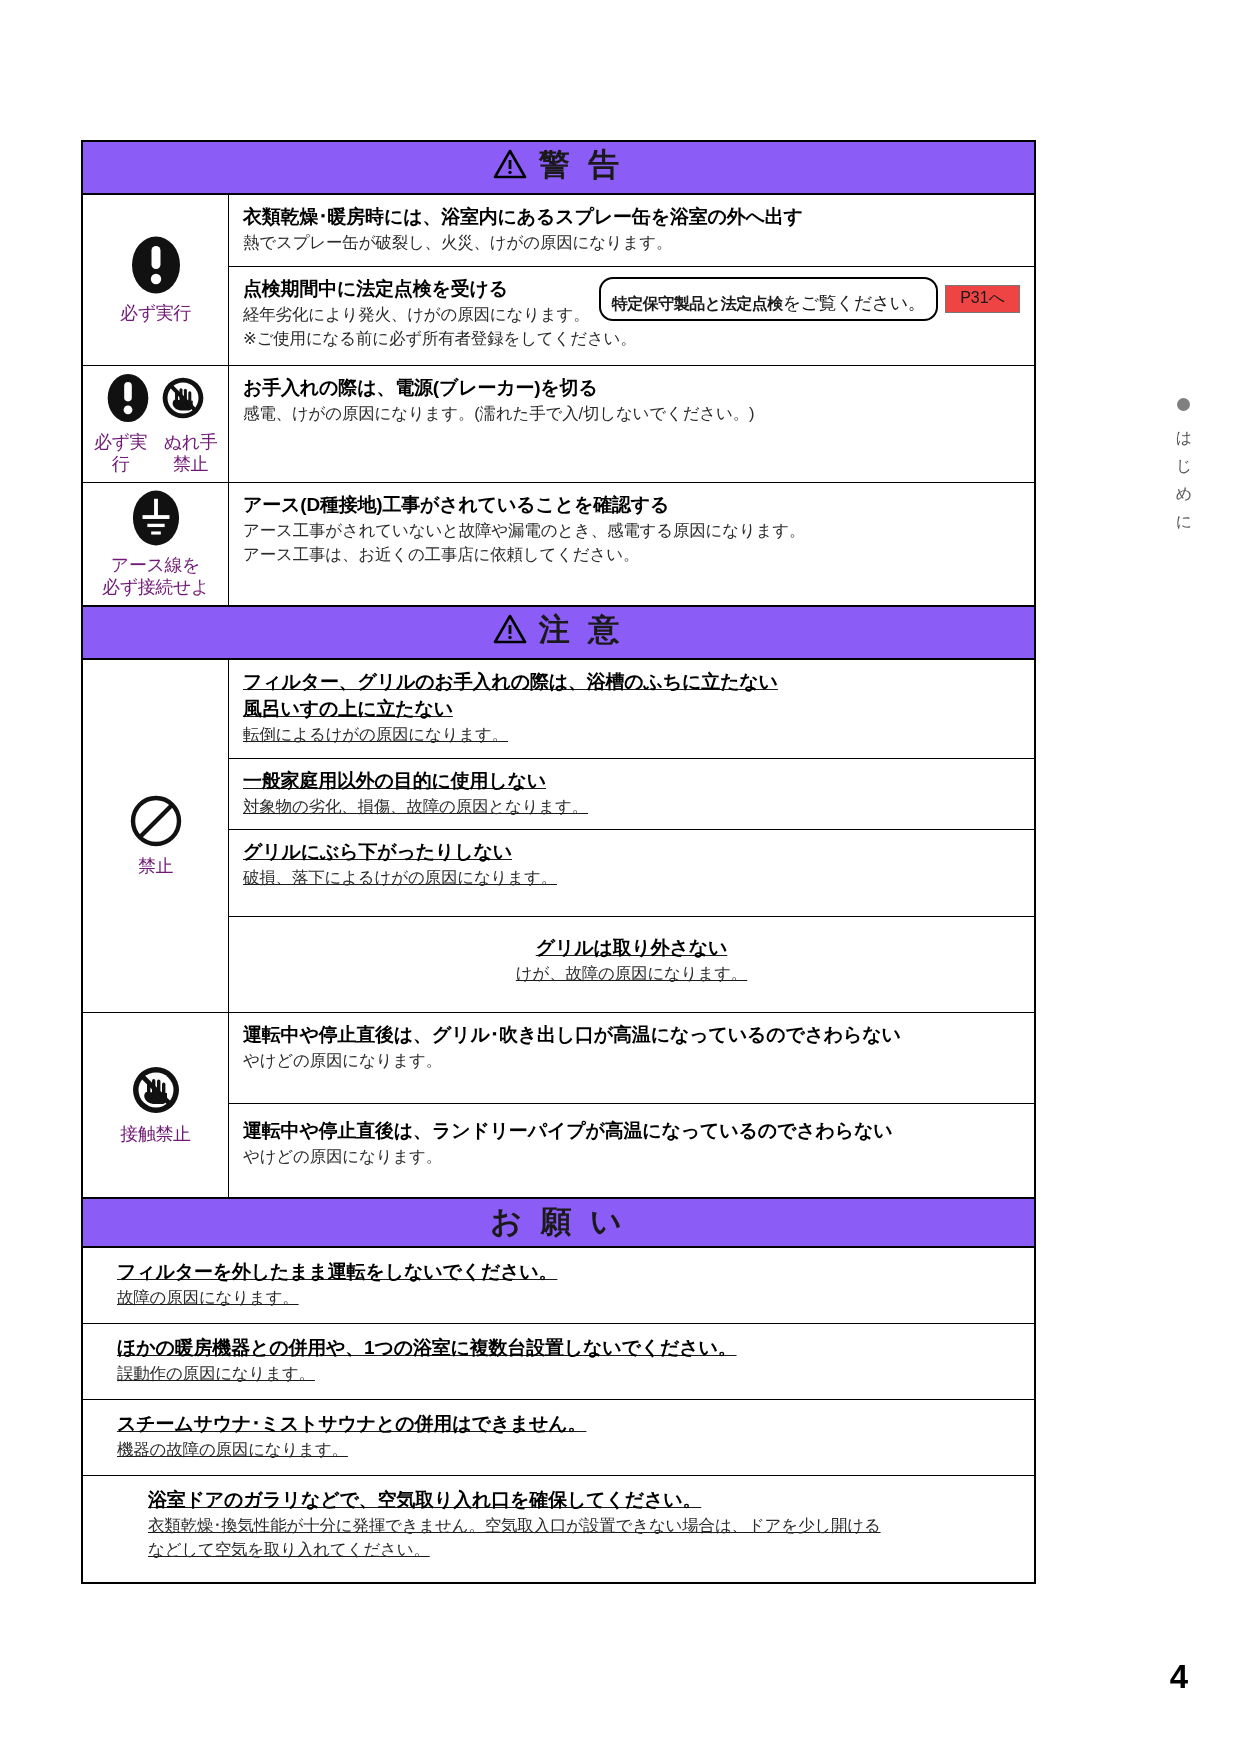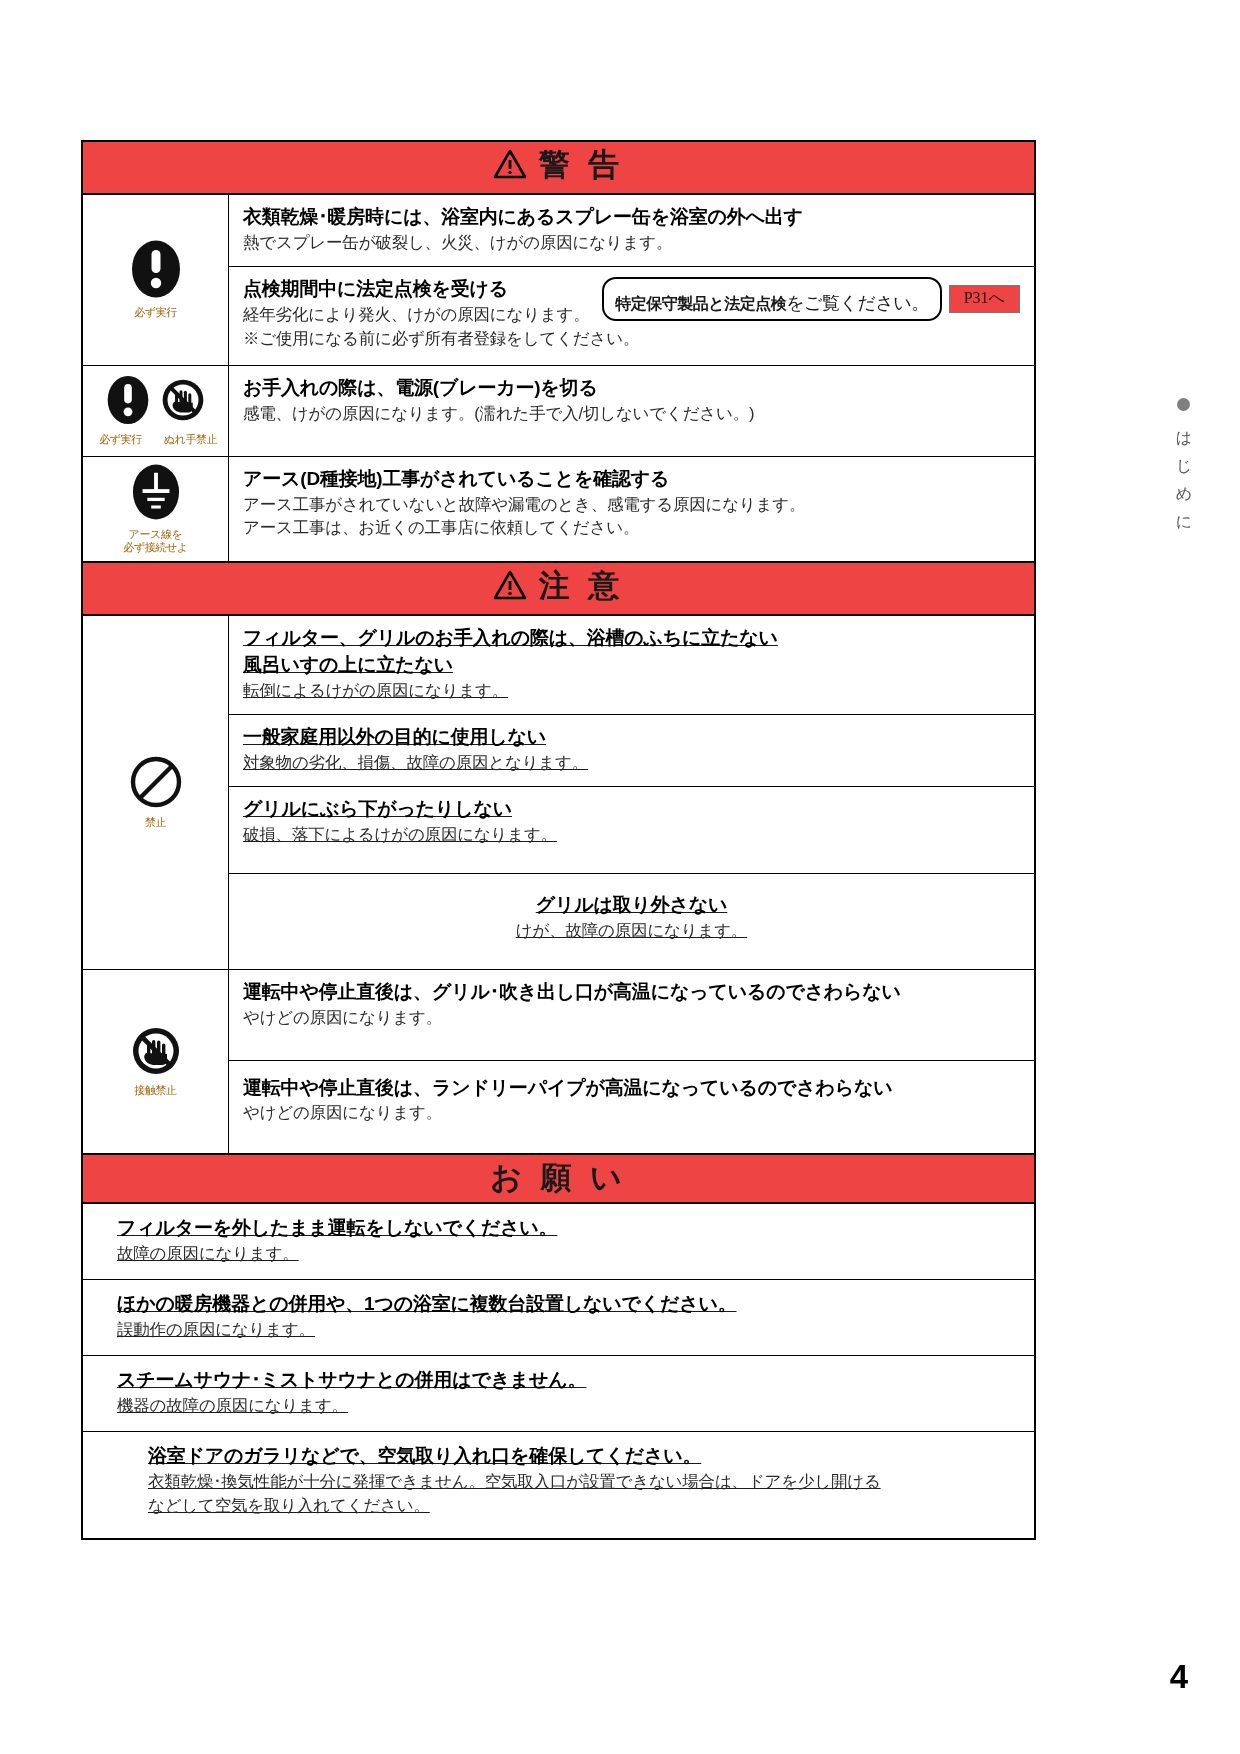--- a/index.html
+++ b/index.html
@@ -15,21 +15,21 @@
   .safety-table {
     position: absolute;
     left: 81px; top: 140px;
     width: 955px;
     border: 2px solid #000;
     border-collapse: collapse;
   }
 
   
   .banner {
-    background: #ef4444;
+    background: #8b5cf6;
     text-align: center;
     padding: 7px 0 9px 0;
     border-bottom: 2px solid #000;
   }
   .banner-inner {
     display: inline-flex; align-items: center; gap: 12px;
   }
   .banner-text {
     font-size: 31px; font-weight: bold; letter-spacing: 5px;
     line-height: 1;
@@ -57,22 +57,22 @@
     letter-spacing: -0.2px; color: #000;
   }
   .desc {
     font-size: 16.5px; line-height: 1.45; color: #2a2a2a;
     letter-spacing: -0.2px;
   }
 
   
   .ico-wrap { display:flex; align-items:center; justify-content:center; gap: 10px; }
   .ico-label {
-    font-size: 11px; text-align: center; margin-top: 3px;
-    line-height: 1.25; letter-spacing: -0.4px; color:#a16207;
+    font-size: 18px; text-align: center; margin-top: 3px;
+    line-height: 1.25; letter-spacing: -0.4px; color:#701a75;
   }
   .ico-labels-row { display:flex; justify-content:center; gap: 8px; margin-top: 3px; }
   .ico-labels-row .ico-label { margin-top: 0; width: 62px; }
 
   
   .ref-row {
     position: absolute; right: 14px; top: 10px;
     display: flex; align-items: center; gap: 7px;
   }
   .pill {
@@ -136,21 +136,21 @@
       <div class="icon-cell">
         <span>
           <svg width="52" height="60" viewBox="0 0 52 60">
             <ellipse cx="26" cy="30" rx="24" ry="28.5" fill="#111"></ellipse>
             <rect x="21.5" y="11" width="9" height="23" rx="4.5" fill="#fff"></rect>
             <circle cx="26" cy="44" r="5.2" fill="#fff"></circle>
           </svg>
         </span>
         <div class="ico-label">必ず実行</div>
       </div>
-      <div style="flex:1;font-family:Liberation Serif, serif;">
+      <div style="flex:1;">
         <div class="sub-block">
           <div class="text-cell">
             <div class="hl">衣類乾燥･暖房時には、浴室内にあるスプレー缶を浴室の外へ出す</div>
             <div class="desc">熱でスプレー缶が破裂し、火災、けがの原因になります。</div>
           </div>
         </div>
         <div class="sub-block">
           <div class="text-cell" style="padding-bottom:14px;">
             <div class="hl">点検期間中に法定点検を受ける</div>
             <div class="desc">経年劣化により発火、けがの原因になります。</div>

